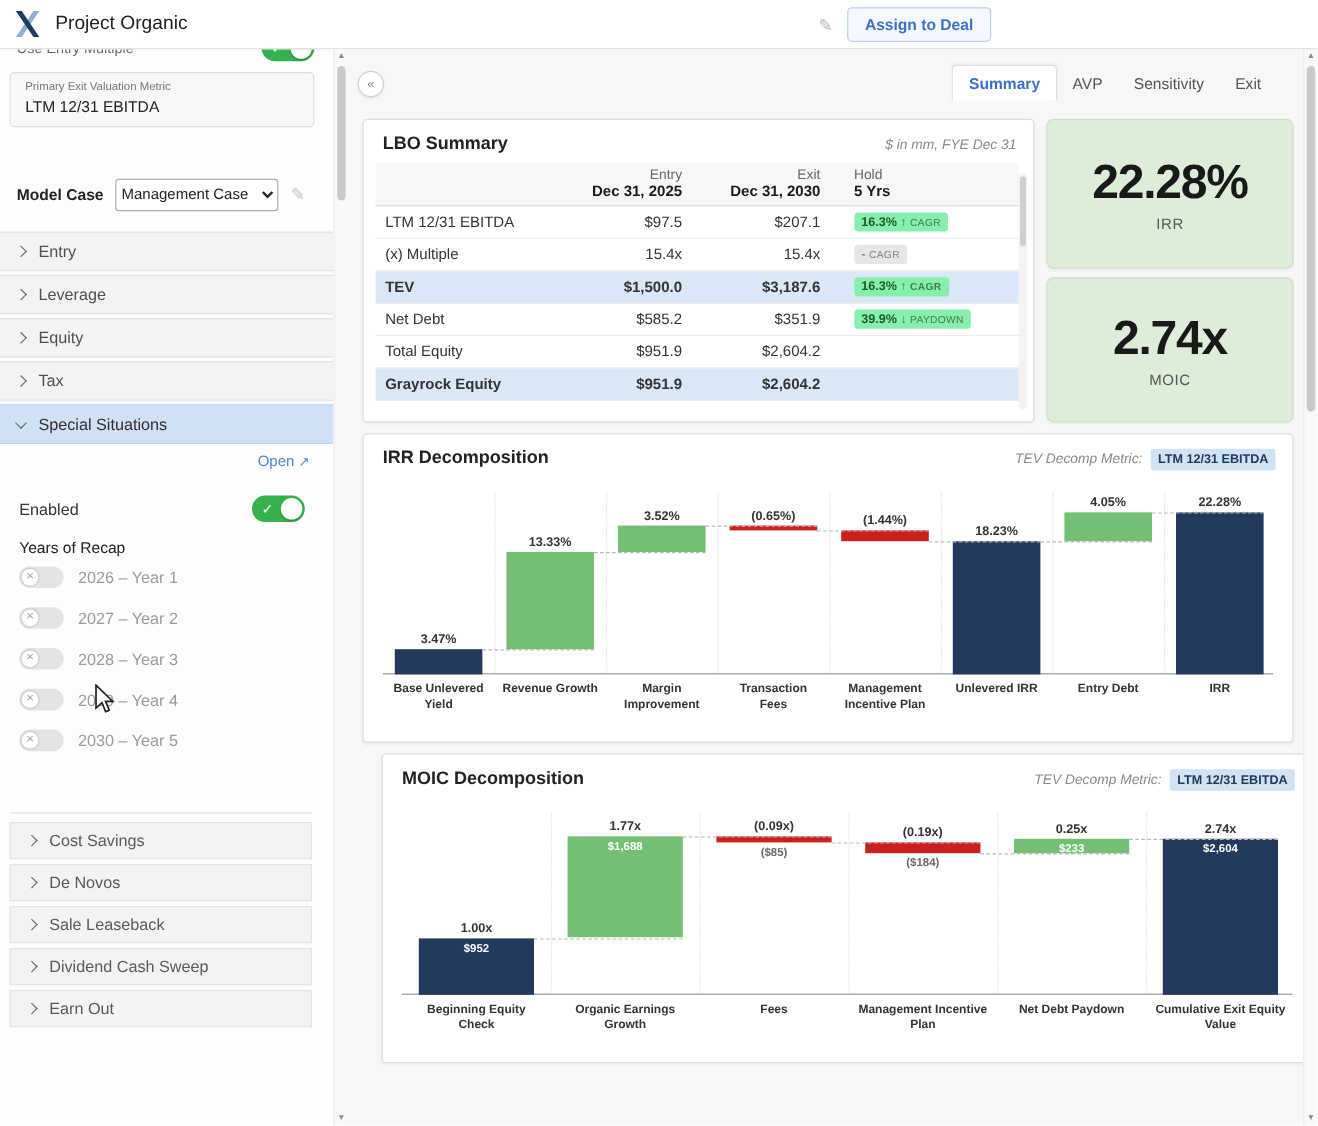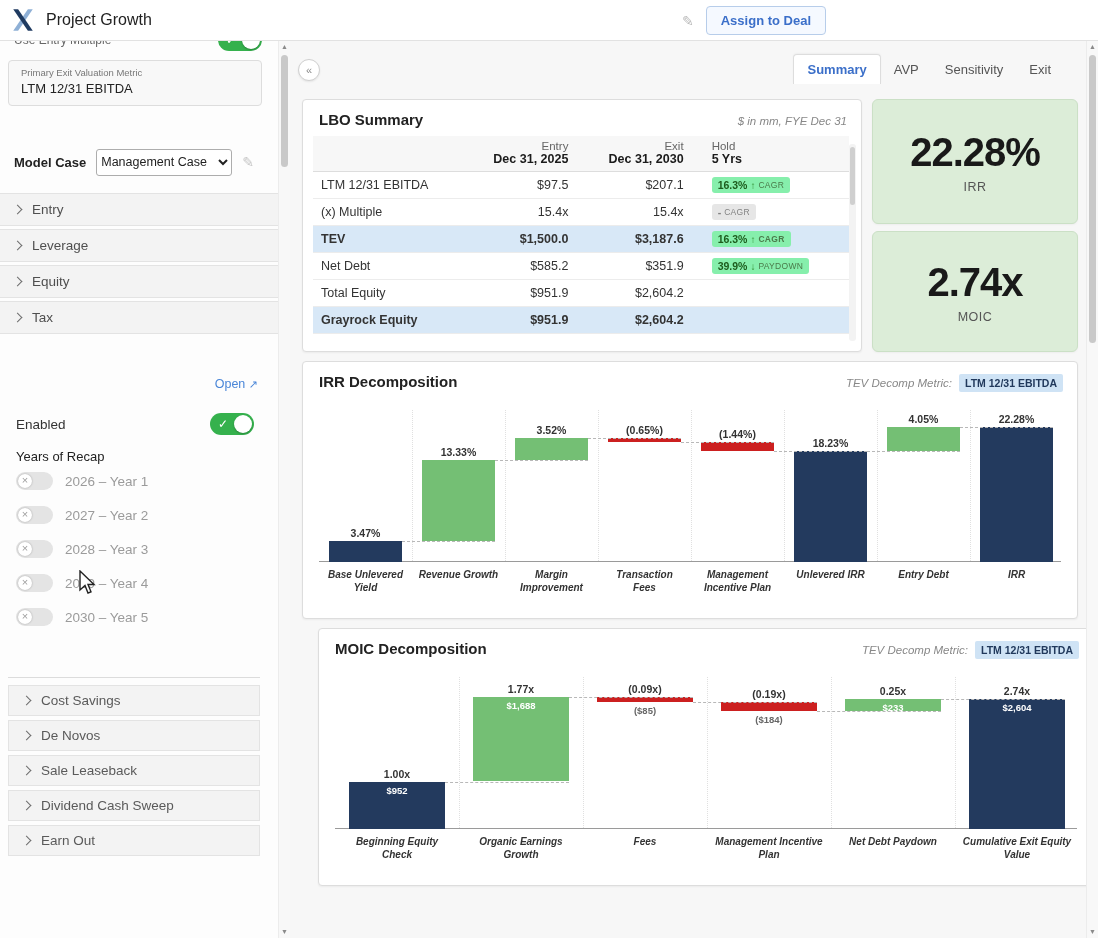--- a/index.html
+++ b/index.html
@@ -141,36 +141,36 @@
   .vsep { position:absolute; top:0; bottom:0; border-left:1px dotted #e0e0e0; }
   .bar { position:absolute; }
   .bar.total { background:#233a5e; }
   .bar.up { background:#74bf74; }
   .bar.down { background:#cc2020; }
   .connector { position:absolute; height:0; border-top:1px dashed #b8b8b8; }
   .bar-label { position:absolute; text-align:center; font-size:10.5px; font-weight:bold; color:#333; height:14px; line-height:14px; }
   .bar-sublabel { position:absolute; text-align:center; font-size:9.5px; font-weight:bold; }
   .bar-sublabel.inside { color:#fff; }
   .bar-sublabel.below { color:#666; }
-  .cats { display:flex; margin:6px 0 0 16px;font-style:italic; }
+  .cats { display:flex; margin:6px 0 0 16px; }
   .cat { text-align:center; font-size:10px; font-weight:bold; color:#333; line-height:1.3; padding:0 6px; }
 
   
   .cursor { position:absolute; left:78px; top:570px; z-index:99; pointer-events:none; }
 </style>
 </head>
 <body>
 
 <div class="header">
   <svg class="logo" viewBox="0 0 24 24">
     <rect x="0" y="0" width="24" height="24" fill="#fff"></rect>
     <polygon points="21,2 16.5,2 3,22 7.5,22" fill="#8fb0d6"></polygon>
     <polygon points="3,2 7.5,2 21,22 16.5,22" fill="#1f3a60"></polygon>
   </svg>
-  <div class="app-title">Project Growth</div>
+  <div class="app-title">Project Organic</div>
   <div class="header-actions">
     <span class="pencil">✎</span>
     <button class="assign-btn">Assign to Deal</button>
   </div>
 </div>
 
 <div class="sidebar">
   <div class="cutoff-row">
     <span class="cutoff-label">Use Entry Multiple</span>
     <span class="toggle on"></span>
@@ -196,20 +196,24 @@
         <span class="chev"></span>
         <span>Leverage</span>
       </div>
       <div class="section-row">
         <span class="chev"></span>
         <span>Equity</span>
       </div>
       <div class="section-row">
         <span class="chev"></span>
         <span>Tax</span>
+      </div>
+      <div class="section-row blue">
+        <span class="chev down"></span>
+        <span>Special Situations</span>
       </div>
     </div>
 
   <div class="open-row">
     <span>Open</span>
     <span class="ext">↗</span>
   </div>
 
   <div id="recap">
     <div class="enabled-row">

